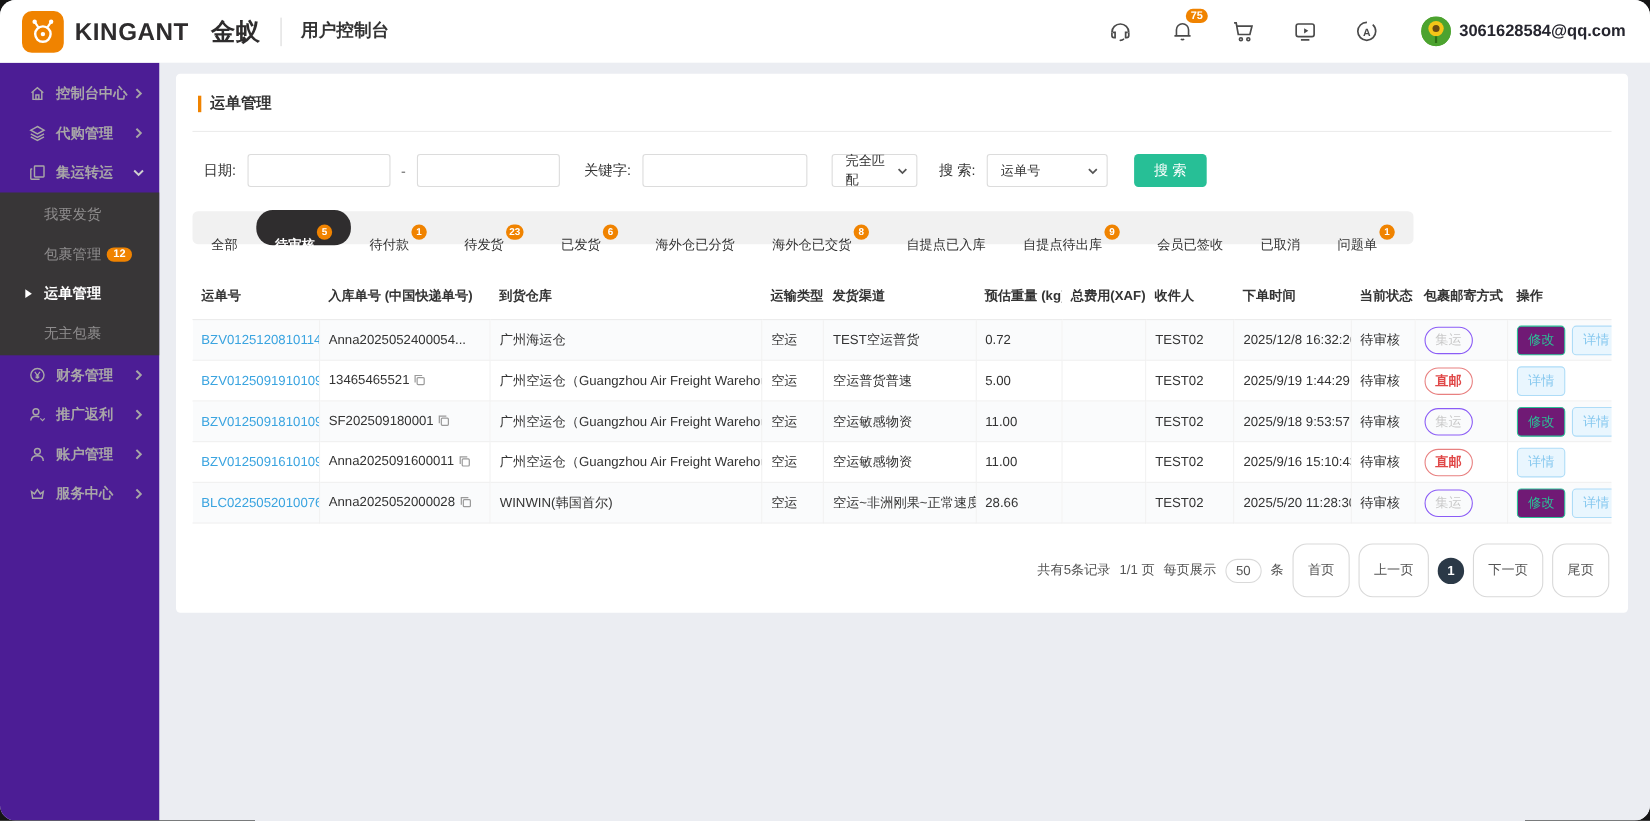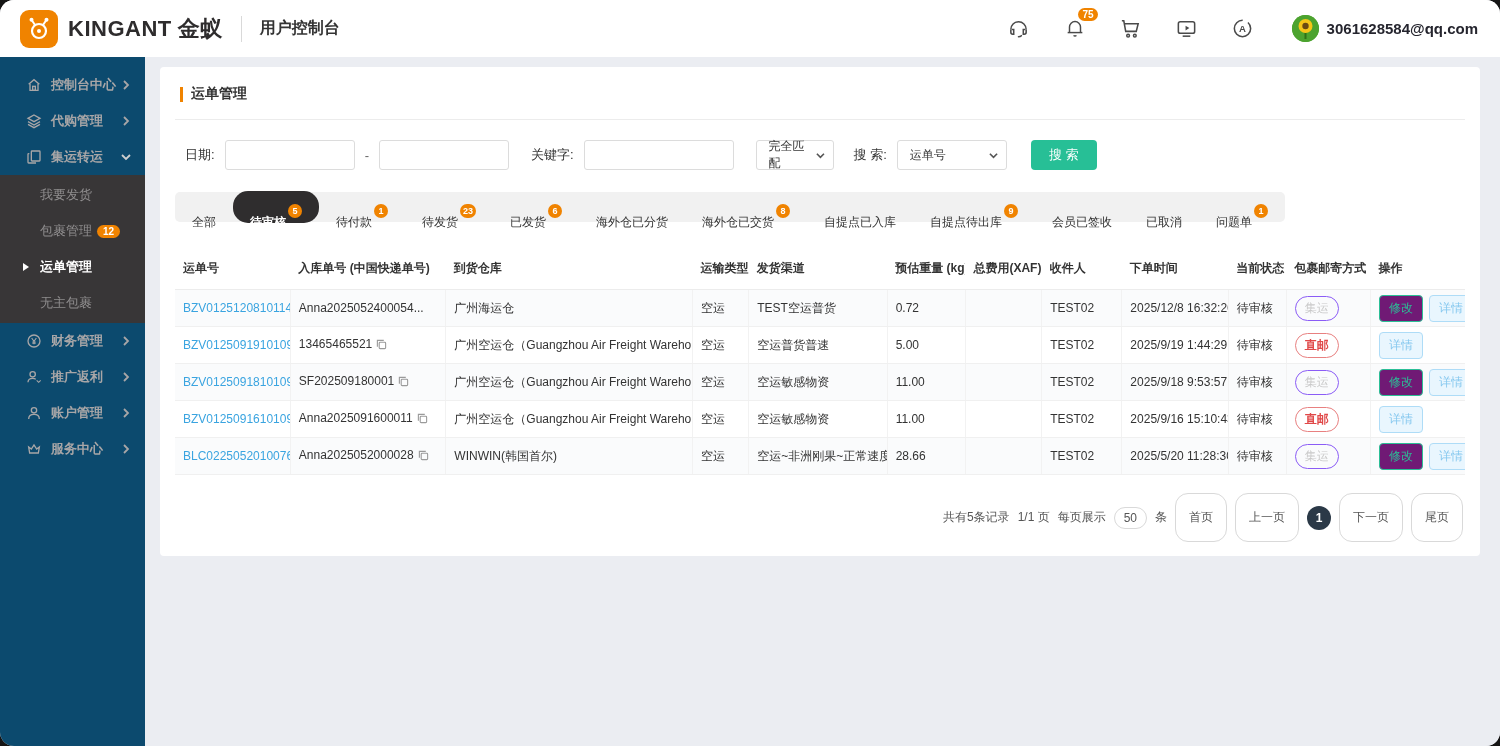--- a/index.html
+++ b/index.html
@@ -2,32 +2,32 @@
 <html><head>
 <meta charset="utf-8">
 <style>
   * { margin:0; padding:0; box-sizing:border-box; }
   html,body { width:1500px; height:746px; background:#151515; font-family:"Liberation Sans","DejaVu Sans",sans-serif; }
   .window { width:1500px; height:746px; border-radius:14px; overflow:hidden; background:#ebedf2; position:relative; }
 
   
   .topbar { height:57px; background:#ffffff; display:flex; align-items:center; padding:0 22px 0 20px; position:relative; z-index:5; }
   .logo-box { width:38px; height:38px; border-radius:9px; background:#f08300; display:flex; align-items:center; justify-content:center; }
-  .brand { margin-left:10px; font-size:22px; font-weight:bold; color:#2e2c2d; letter-spacing:.5px; display:flex; align-items:baseline; gap:6px; }
+  .brand { margin-left:10px; font-size:22px; font-weight:bold; color:#2e2c2d; letter-spacing:.5px; display:flex; align-items:baseline; gap:20px; }
   .topbar-divider { width:1px; height:26px; background:#d9d9d9; margin:0 18px; }
   .console-title { font-size:16px; color:#333; font-weight:bold; }
   .topbar-right { margin-left:auto; display:flex; align-items:flex-start; gap:30px; }
   .top-icon { position:relative; width:26px; height:26px; display:flex; align-items:center; justify-content:center; cursor:pointer; }
   .top-badge { position:absolute; top:-7px; right:-10px; background:#f08300; color:#fff; font-size:10px; font-weight:bold; border-radius:9px; padding:1px 4px; min-width:17px; text-align:center; }
   .user-chip { display:flex; align-items:center; gap:8px; margin-left:6px; }
   .avatar { width:27px; height:27px; border-radius:50%; overflow:hidden; background:#4ca32f; }
   .user-email { font-size:15px; font-weight:bold; color:#25252e; }
 
   
-  .sidebar { position:absolute; left:0; top:57px; bottom:0; width:145px; background:#0c4a6e; color:#a8a6a7; }
+  .sidebar { position:absolute; left:0; top:57px; bottom:0; width:145px; background:#4c1d95; color:#a8a6a7; }
   .side-item { height:36px; display:flex; align-items:center; padding-left:25px; font-size:13px; font-weight:bold; cursor:pointer; }
   .side-item .s-icon { width:17px; height:17px; margin-right:9px; display:flex; align-items:center; justify-content:center; }
   .side-item .chev { margin-left:auto; margin-right:14px; display:flex; }
   .side-group { margin-top:10px; }
   .submenu { background:#383637; padding:2px 0; }
   .sub-item { height:36px; display:flex; align-items:center; padding-left:40px; font-size:13px; color:#8f8d8e; cursor:pointer; position:relative; }
   .sub-item.active { color:#ffffff; font-weight:bold; }
   .sub-item.active .tri { position:absolute; left:23px; top:50%; transform:translateY(-50%); width:0; height:0; border-left:6px solid #ffffff; border-top:4px solid transparent; border-bottom:4px solid transparent; }
   .sub-badge { background:#f08300; color:#fff; font-size:10px; font-weight:bold; border-radius:9px; padding:1px 6px; margin-left:5px; }
 

